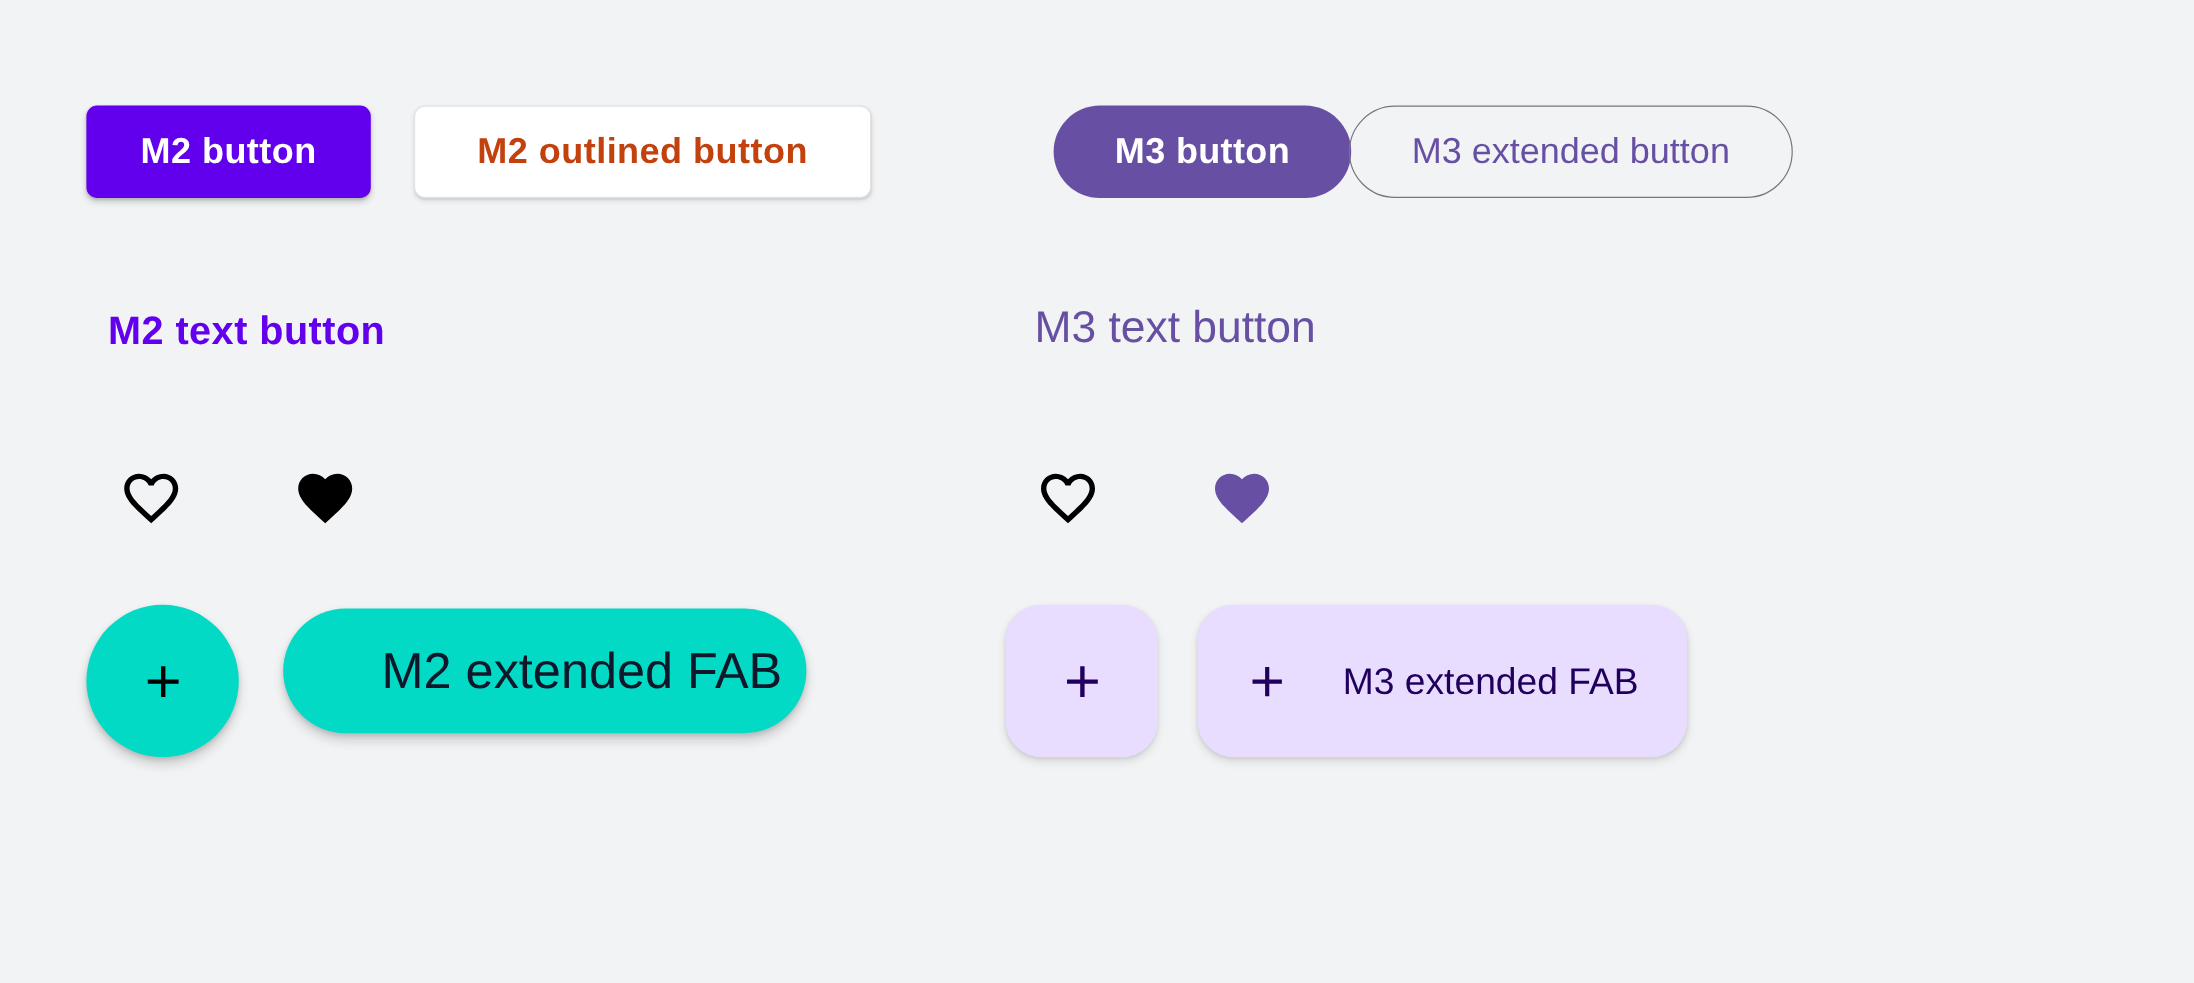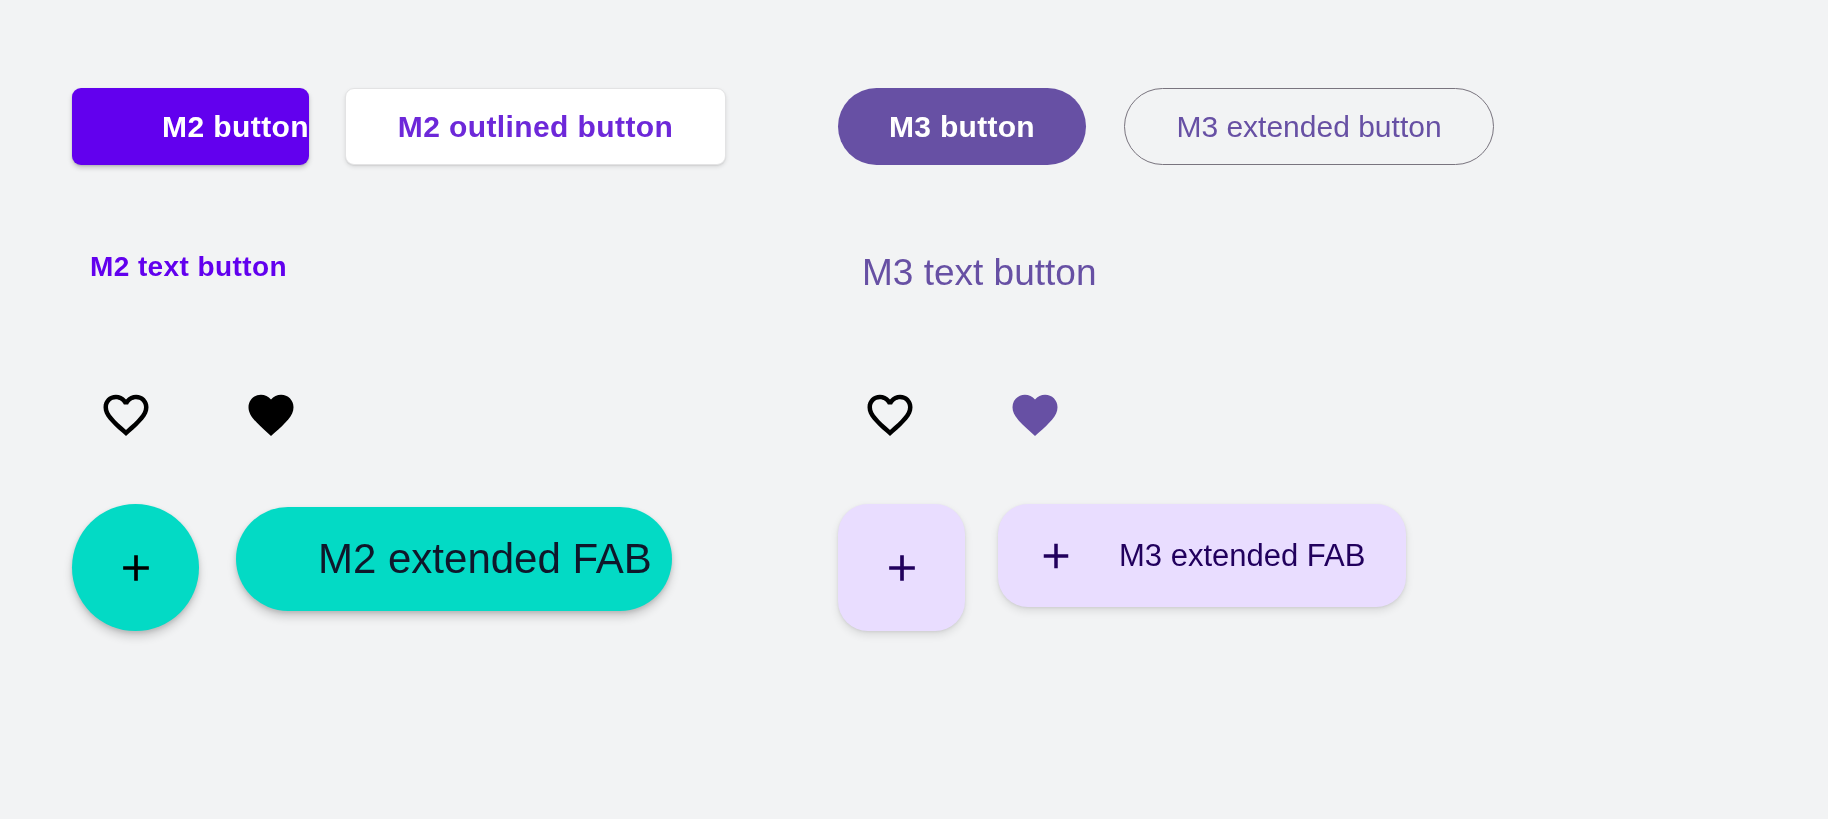--- a/index.html
+++ b/index.html
@@ -33,59 +33,59 @@
     background: #6200ee;
     border: none;
     border-radius: 9px;
     color: #ffffff;
     font-family: "Liberation Sans Narrow", "Liberation Sans", sans-serif;
     font-size: 30px;
     font-weight: bold;
     letter-spacing: 0.4px;
     display: flex;
     align-items: center;
-    justify-content: flex-end;
+    justify-content: center;
     box-shadow: 0 3px 5px rgba(0,0,0,0.18), 0 1px 2px rgba(0,0,0,0.12);
     cursor: pointer;
     padding: 0;
   }
 
   
   .m2-outlined-btn {
     left: 345px; top: 88px;
     width: 381px; height: 77px;
     background: #ffffff;
     border: 1px solid #e3e3e4;
     border-radius: 9px;
-    color: #6d28d9;
+    color: #c2410c;
     font-family: "Liberation Sans Narrow", "Liberation Sans", sans-serif;
     font-size: 30px;
     font-weight: bold;
     letter-spacing: 0.4px;
     display: flex;
     align-items: center;
     justify-content: center;
     box-shadow: 0 2px 4px rgba(0,0,0,0.10), 0 1px 1px rgba(0,0,0,0.06);
     cursor: pointer;
     padding: 0;
   }
 
   
   .m2-text-btn {
     left: 90px; top: 251px;
     height: 44px;
     background: transparent;
     border: none;
     color: #6200ee;
     font-family: "Liberation Sans Narrow", "Liberation Sans", sans-serif;
-    font-size: 28px;
+    font-size: 33px;
     font-weight: bold;
     letter-spacing: 0.4px;
     display: flex;
-    align-items: flex-start;
+    align-items: flex-end;
     cursor: pointer;
     padding: 0;
   }
 
   
   .icon-btn {
     background: transparent;
     border: none;
     padding: 0;
     display: flex;
@@ -134,21 +134,21 @@
     font-size: 42px;
     font-weight: normal;
     margin-left: 44px;
     white-space: nowrap;
   }
 
   
 
   
   .m3-filled-btn {
-    left: 838px; top: 88px;
+    left: 878px; top: 88px;
     width: 248px; height: 77px;
     background: #6750a4;
     border: none;
     border-radius: 39px;
     color: #ffffff;
     font-family: "Liberation Sans Narrow", "Liberation Sans", sans-serif;
     font-size: 30px;
     font-weight: bold;
     letter-spacing: 0.3px;
     display: flex;
@@ -204,21 +204,21 @@
     align-items: center;
     justify-content: center;
     box-shadow: 0 4px 8px rgba(0,0,0,0.10), 0 1px 3px rgba(0,0,0,0.08);
     cursor: pointer;
     padding: 0;
   }
 
   
   .m3-extended-fab {
     left: 998px; top: 504px;
-    width: 408px; height: 103px;
+    width: 408px; height: 127px;
     background: #e9ddff;
     border: none;
     border-radius: 30px;
     display: flex;
     align-items: center;
     justify-content: flex-start;
     box-shadow: 0 4px 8px rgba(0,0,0,0.10), 0 1px 3px rgba(0,0,0,0.08);
     cursor: pointer;
     padding: 0 40px 0 37px;
     box-sizing: border-box;

